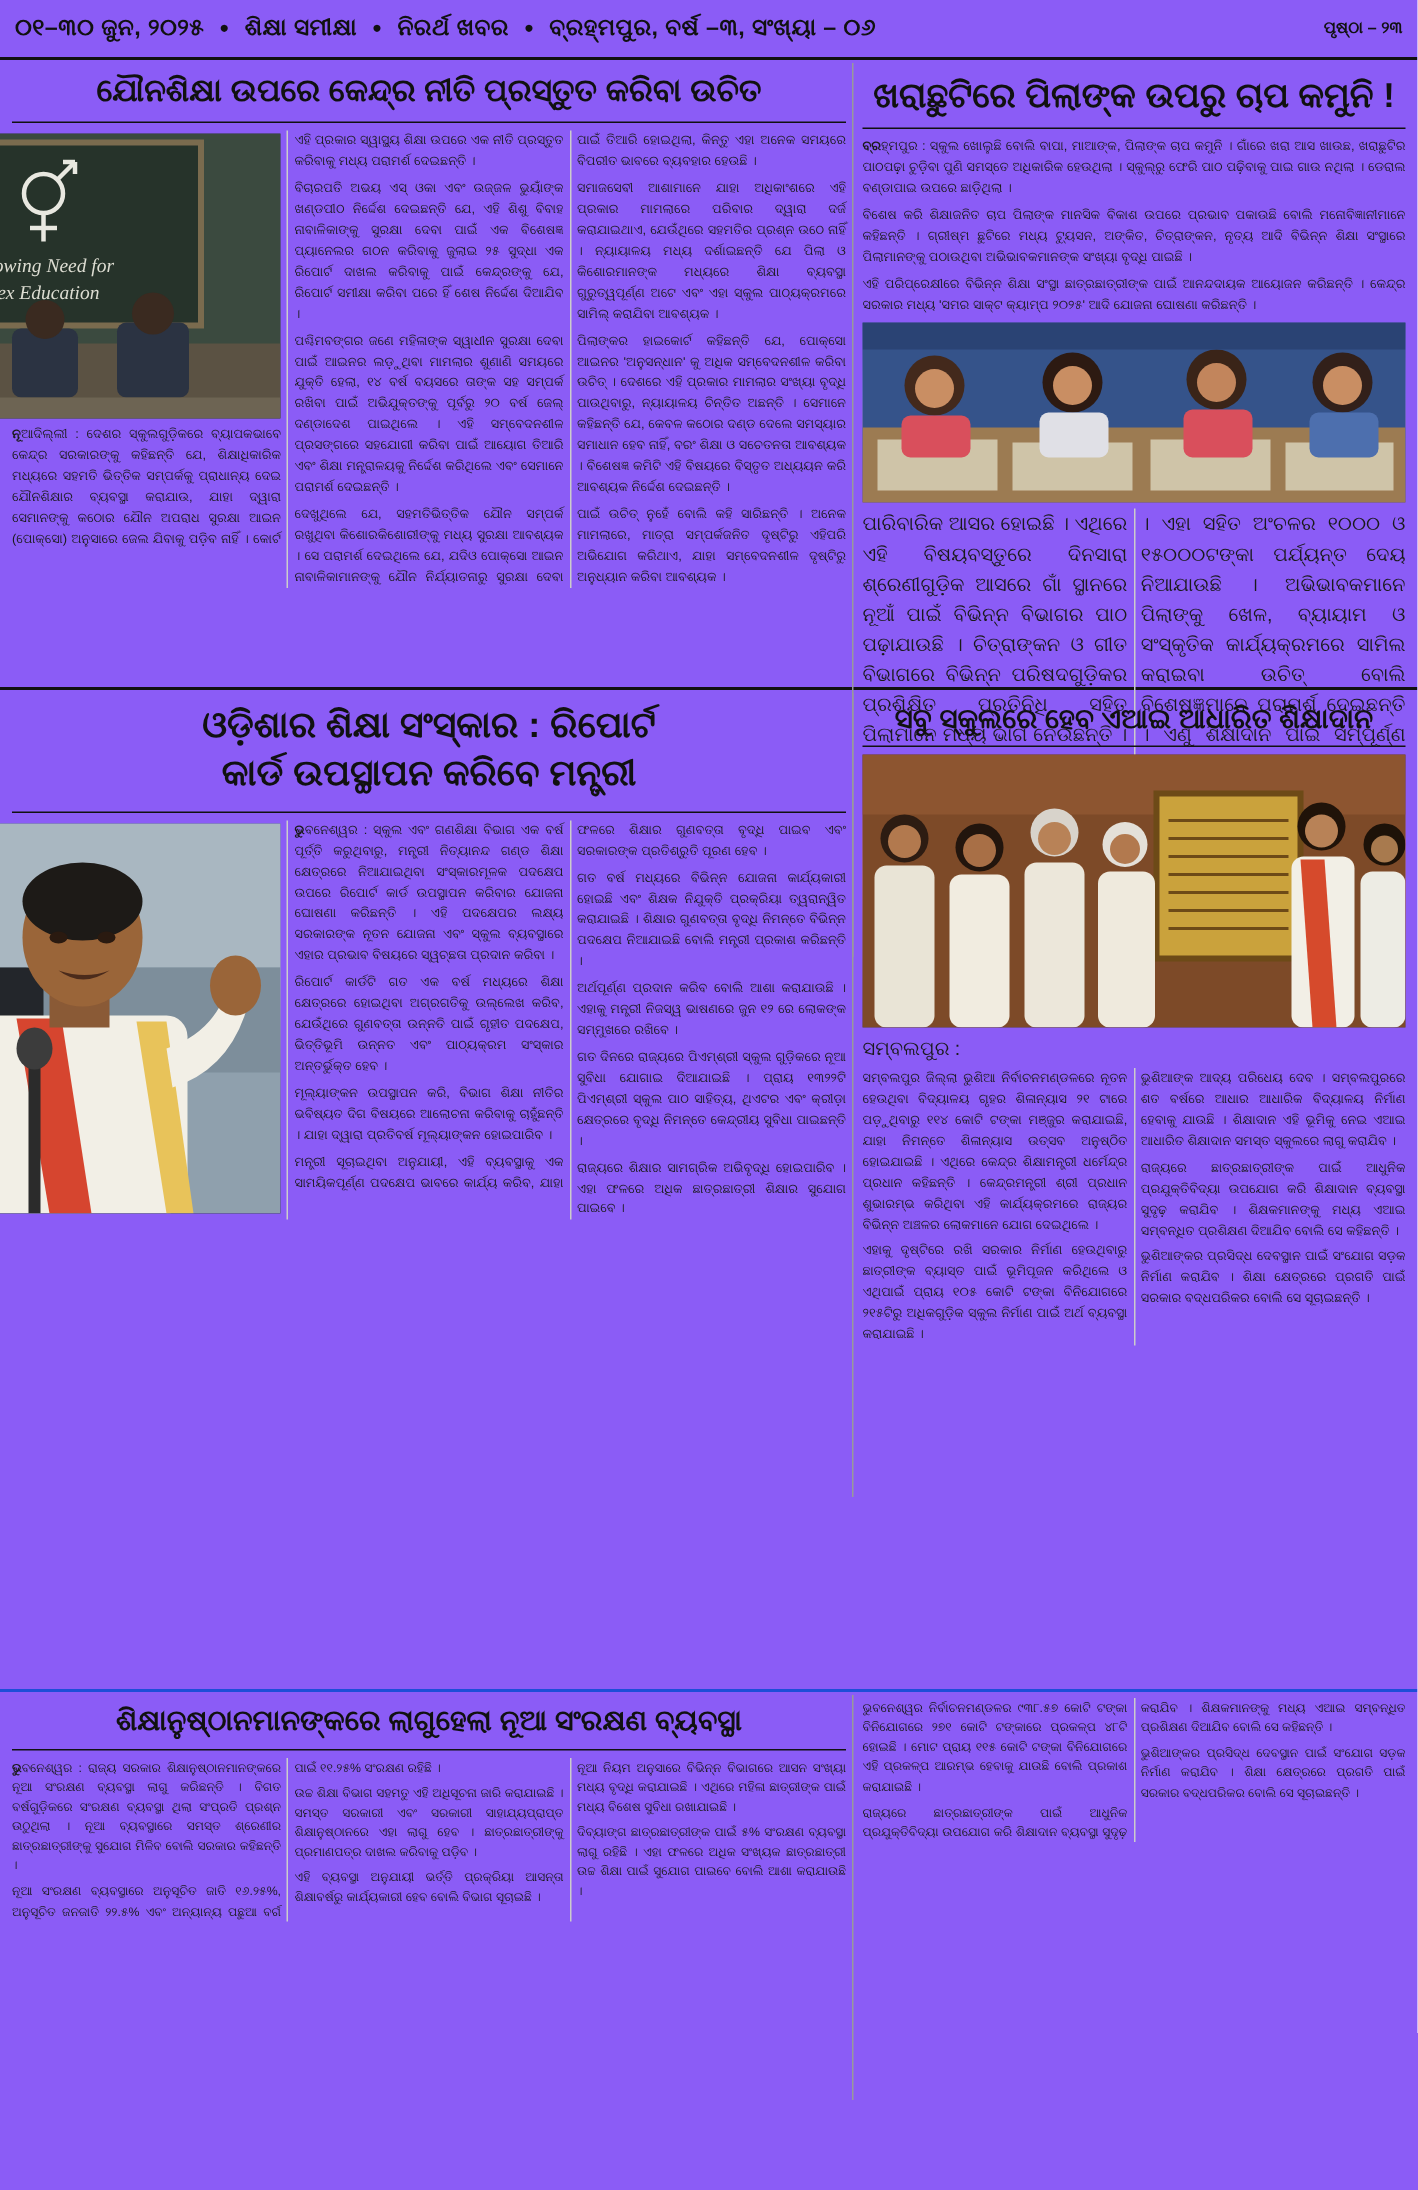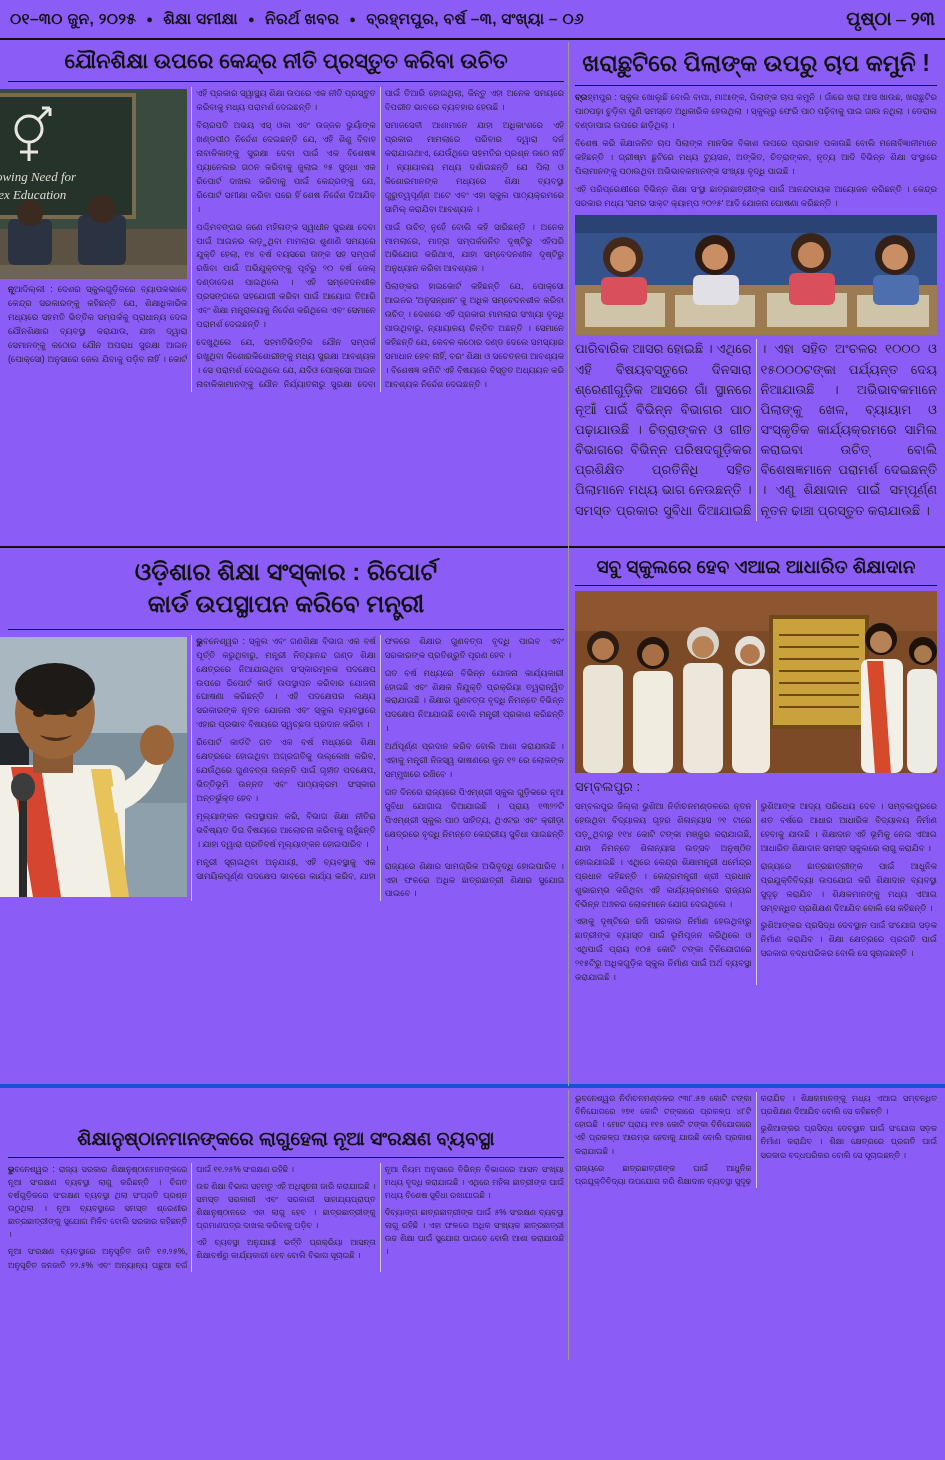--- a/index.html
+++ b/index.html
@@ -39,24 +39,23 @@
     font-weight: bold;
     letter-spacing: 0.3px;
     color: #111;
   }
   .bullet {
     font-size: 11px;
     line-height: 1;
     color: #111;
   }
   .masthead-right {
-    font-size: 19px;
+    font-size: 11px;
     font-weight: bold;
     color: #111;
-    font-family: Liberation Serif, serif;
   }
 
   .headline {
     text-align: center;
     font-weight: bold;
     color: #111;
     line-height: 1.35;
   }
 
   .body-text {
@@ -81,21 +80,21 @@
   .caption {
     font-size: 13px;
     line-height: 1.55;
     text-align: justify;
     color: #1a1a1a;
   }
 
   
   .sec-top {
     position: relative;
-    height: 508px;
+    height: 420px;
     border-bottom: 2px solid #111;
     box-sizing: border-box;
   }
   .left-block {
     position: absolute;
     left: 8px;
     top: 4px;
     width: 556px;
     height: 592px;
   }
@@ -155,22 +154,22 @@
   .img-minister {
     background: linear-gradient(180deg, #6e8496 0%, #9aaab5 40%, #3d4b57 100%);
   }
   .img-event {
     background: linear-gradient(180deg, #6d3f2a 0%, #a5632f 45%, #5c4330 100%);
   }
 
   
   .sec-mid {
     position: relative;
-    height: 540px;
-    border-bottom: 4px solid #1d4ed8;
+    height: 668px;
+    border-bottom: 2px solid #1d4ed8;
     box-sizing: border-box;
   }
   .mid-left {
     position: absolute;
     left: 8px;
     top: 4px;
     width: 556px;
     height: 532px;
   }
   .mid-right {
@@ -198,21 +197,20 @@
     position: relative;
     height: 276px;
     box-sizing: border-box;
   }
   .bot-left {
     position: absolute;
     left: 8px;
     top: 4px;
     width: 556px;
     height: 268px;
-    margin-top: 31px;
   }
   .bot-right {
     position: absolute;
     left: 575px;
     top: 4px;
     width: 362px;
     height: 268px;
   }
   .h1-bot {
     font-size: 19px;
@@ -286,22 +284,22 @@
             </g>
             <rect x="0" y="176" width="355" height="14" fill="#6d6453"></rect>
           </svg>
         </div>
 
         <p class="lead">ନୂଆଦିଲ୍ଲୀ : ଦେଶର ସ୍କୁଲଗୁଡ଼ିକରେ ବ୍ୟାପକଭାବେ କେନ୍ଦ୍ର ସରକାରଙ୍କୁ କହିଛନ୍ତି ଯେ, ଶିକ୍ଷାଧିକାରିକ ମଧ୍ୟରେ ସହମତି ଭିତ୍ତିକ ସମ୍ପର୍କକୁ ପ୍ରାଧାନ୍ୟ ଦେଇ ଯୌନଶିକ୍ଷାର ବ୍ୟବସ୍ଥା କରାଯାଉ, ଯାହା ଦ୍ୱାରା ସେମାନଙ୍କୁ କଠୋର ଯୌନ ଅପରାଧ ସୁରକ୍ଷା ଆଇନ (ପୋକ୍ସୋ) ଅନୁସାରେ ଜେଲ ଯିବାକୁ ପଡ଼ିବ ନାହିଁ । କୋର୍ଟ ଏହି ପ୍ରକାର ସ୍ୱାସ୍ଥ୍ୟ ଶିକ୍ଷା ଉପରେ ଏକ ନୀତି ପ୍ରସ୍ତୁତ କରିବାକୁ ମଧ୍ୟ ପରାମର୍ଶ ଦେଇଛନ୍ତି ।</p>
         <p>ବିଚାରପତି ଅଭୟ ଏସ୍ ଓକା ଏବଂ ଉଜ୍ଜଳ ଭୁୟାଁଙ୍କ ଖଣ୍ଡପୀଠ ନିର୍ଦ୍ଦେଶ ଦେଇଛନ୍ତି ଯେ, ଏହି ଶିଶୁ ବିବାହ ନାବାଳିକାଙ୍କୁ ସୁରକ୍ଷା ଦେବା ପାଇଁ ଏକ ବିଶେଷଜ୍ଞ ପ୍ୟାନେଲର ଗଠନ କରିବାକୁ ଜୁଲାଇ ୨୫ ସୁଦ୍ଧା ଏକ ରିପୋର୍ଟ ଦାଖଲ କରିବାକୁ ପାଇଁ କେନ୍ଦ୍ରଙ୍କୁ ଯେ, ରିପୋର୍ଟ ସମୀକ୍ଷା କରିବା ପରେ ହିଁ ଶେଷ ନିର୍ଦ୍ଦେଶ ଦିଆଯିବ ।</p>
         <p>ପଶ୍ଚିମବଙ୍ଗର ଜଣେ ମହିଳାଙ୍କ ସ୍ୱାଧୀନ ସୁରକ୍ଷା ଦେବା ପାଇଁ ଆଇନର ଲଡ଼ୁଥିବା ମାମଲାର ଶୁଣାଣି ସମୟରେ ଯୁକ୍ତି ହେଲା, ୧୪ ବର୍ଷ ବୟସରେ ତାଙ୍କ ସହ ସମ୍ପର୍କ ରଖିବା ପାଇଁ ଅଭିଯୁକ୍ତଙ୍କୁ ପୂର୍ବରୁ ୨୦ ବର୍ଷ ଜେଲ୍ ଦଣ୍ଡାଦେଶ ପାଇଥିଲେ । ଏହି ସମ୍ବେଦନଶୀଳ ପ୍ରସଙ୍ଗରେ ସହଯୋଗୀ କରିବା ପାଇଁ ଆୟୋଗ ତିଆରି ଏବଂ ଶିକ୍ଷା ମନ୍ତ୍ରାଳୟକୁ ନିର୍ଦ୍ଦେଶ କରିଥିଲେ ଏବଂ ସେମାନେ ପରାମର୍ଶ ଦେଇଛନ୍ତି ।</p>
         <p>ଦେଖୁଥିଲେ ଯେ, ସହମତିଭିତ୍ତିକ ଯୌନ ସମ୍ପର୍କ ରଖୁଥିବା କିଶୋରକିଶୋରୀଙ୍କୁ ମଧ୍ୟ ସୁରକ୍ଷା ଆବଶ୍ୟକ । ସେ ପରାମର୍ଶ ଦେଇଥିଲେ ଯେ, ଯଦିଓ ପୋକ୍ସୋ ଆଇନ ନାବାଳିକାମାନଙ୍କୁ ଯୌନ ନିର୍ଯ୍ୟାତନାରୁ ସୁରକ୍ଷା ଦେବା ପାଇଁ ତିଆରି ହୋଇଥିଲା, କିନ୍ତୁ ଏହା ଅନେକ ସମୟରେ ବିପରୀତ ଭାବରେ ବ୍ୟବହାର ହେଉଛି ।</p>
         <p>ସମାଜସେବୀ ଆଶାମାନେ ଯାହା ଅଧିକାଂଶରେ ଏହି ପ୍ରକାର ମାମଲାରେ ପରିବାର ଦ୍ୱାରା ଦର୍ଜ କରାଯାଇଥାଏ, ଯେଉଁଥିରେ ସହମତିର ପ୍ରଶ୍ନ ଉଠେ ନାହିଁ । ନ୍ୟାୟାଳୟ ମଧ୍ୟ ଦର୍ଶାଇଛନ୍ତି ଯେ ପିଲା ଓ କିଶୋରମାନଙ୍କ ମଧ୍ୟରେ ଶିକ୍ଷା ବ୍ୟବସ୍ଥା ଗୁରୁତ୍ୱପୂର୍ଣ୍ଣ ଅଟେ ଏବଂ ଏହା ସ୍କୁଲ ପାଠ୍ୟକ୍ରମରେ ସାମିଲ୍ କରାଯିବା ଆବଶ୍ୟକ ।</p>
+        <p>ପିଲାଙ୍କର ହାଇକୋର୍ଟ କହିଛନ୍ତି ଯେ, ପୋକ୍ସୋ ଆଇନର 'ଅନୁସନ୍ଧାନ' କୁ ଅଧିକ ସମ୍ବେଦନଶୀଳ କରିବା ଉଚିତ୍ । ଦେଶରେ ଏହି ପ୍ରକାର ମାମଲାର ସଂଖ୍ୟା ବୃଦ୍ଧି ପାଉଥିବାରୁ, ନ୍ୟାୟାଳୟ ଚିନ୍ତିତ ଅଛନ୍ତି । ସେମାନେ କହିଛନ୍ତି ଯେ, କେବଳ କଠୋର ଦଣ୍ଡ ଦେଲେ ସମସ୍ୟାର ସମାଧାନ ହେବ ନାହିଁ, ବରଂ ଶିକ୍ଷା ଓ ସଚେତନତା ଆବଶ୍ୟକ । ବିଶେଷଜ୍ଞ କମିଟି ଏହି ବିଷୟରେ ବିସ୍ତୃତ ଅଧ୍ୟୟନ କରି ଆବଶ୍ୟକ ନିର୍ଦ୍ଦେଶ ଦେଇଛନ୍ତି ।</p>
         <p>ପାଇଁ ଉଚିତ୍ ନୁହେଁ ବୋଲି କହି ସାରିଛନ୍ତି । ଅନେକ ମାମଲାରେ, ମାତ୍ରା ସମ୍ପର୍କଜନିତ ଦୃଷ୍ଟିରୁ ଏହିପରି ଅଭିଯୋଗ କରିଥାଏ, ଯାହା ସମ୍ବେଦନଶୀଳ ଦୃଷ୍ଟିରୁ ଅନୁଧ୍ୟାନ କରିବା ଆବଶ୍ୟକ ।</p>
-        <p>ପିଲାଙ୍କର ହାଇକୋର୍ଟ କହିଛନ୍ତି ଯେ, ପୋକ୍ସୋ ଆଇନର 'ଅନୁସନ୍ଧାନ' କୁ ଅଧିକ ସମ୍ବେଦନଶୀଳ କରିବା ଉଚିତ୍ । ଦେଶରେ ଏହି ପ୍ରକାର ମାମଲାର ସଂଖ୍ୟା ବୃଦ୍ଧି ପାଉଥିବାରୁ, ନ୍ୟାୟାଳୟ ଚିନ୍ତିତ ଅଛନ୍ତି । ସେମାନେ କହିଛନ୍ତି ଯେ, କେବଳ କଠୋର ଦଣ୍ଡ ଦେଲେ ସମସ୍ୟାର ସମାଧାନ ହେବ ନାହିଁ, ବରଂ ଶିକ୍ଷା ଓ ସଚେତନତା ଆବଶ୍ୟକ । ବିଶେଷଜ୍ଞ କମିଟି ଏହି ବିଷୟରେ ବିସ୍ତୃତ ଅଧ୍ୟୟନ କରି ଆବଶ୍ୟକ ନିର୍ଦ୍ଦେଶ ଦେଇଛନ୍ତି ।</p>
       </div>
     </div>
 
     <div class="right-block">
       <div class="headline h1-right">ଖରାଛୁଟିରେ ପିଲାଙ୍କ ଉପରୁ ଚାପ କମୁନି !</div>
       <div class="body-text" style="margin-bottom:5px;">
         <p class="lead">ବ୍ରହ୍ମପୁର : ସ୍କୁଲ ଖୋଲୁଛି ବୋଲି ବାପା, ମାଆଙ୍କ, ପିଲାଙ୍କ ଚାପ କମୁନି । ଗାଁରେ ଖରା ଆସ ଖାଉଛ, ଖରାଛୁଟିର ପାଠପଢ଼ା ଚୁଡ଼ିବା ପୁଣି ସମସ୍ତେ ଅଧିକାରିକ ହେଉଥିଲା । ସ୍କୁଲ୍‌ରୁ ଫେରି ପାଠ ପଢ଼ିବାକୁ ପାଇ ଗାଉ ନଥିଲା । ଡେରାଲ ବଣ୍ଡାପାଇ ଉପରେ ଛାଡ଼ିଥିଲା ।</p>
         <p>ବିଶେଷ କରି ଶିକ୍ଷାଜନିତ ଚାପ ପିଲାଙ୍କ ମାନସିକ ବିକାଶ ଉପରେ ପ୍ରଭାବ ପକାଉଛି ବୋଲି ମନୋବିଜ୍ଞାନୀମାନେ କହିଛନ୍ତି । ଗ୍ରୀଷ୍ମ ଛୁଟିରେ ମଧ୍ୟ ଟ୍ୟୁସନ, ଅଙ୍କିତ, ଚିତ୍ରାଙ୍କନ, ନୃତ୍ୟ ଆଦି ବିଭିନ୍ନ ଶିକ୍ଷା ସଂସ୍ଥାରେ ପିଲାମାନଙ୍କୁ ପଠାଉଥିବା ଅଭିଭାବକମାନଙ୍କ ସଂଖ୍ୟା ବୃଦ୍ଧି ପାଇଛି ।</p>
         <p>ଏହି ପରିପ୍ରେକ୍ଷୀରେ ବିଭିନ୍ନ ଶିକ୍ଷା ସଂସ୍ଥା ଛାତ୍ରଛାତ୍ରୀଙ୍କ ପାଇଁ ଆନନ୍ଦଦାୟକ ଆୟୋଜନ କରିଛନ୍ତି । କେନ୍ଦ୍ର ସରକାର ମଧ୍ୟ 'ସମର ସାକ୍ଟ କ୍ୟାମ୍ପ ୨୦୨୫' ଆଦି ଯୋଜନା ଘୋଷଣା କରିଛନ୍ତି ।</p>
       </div>

